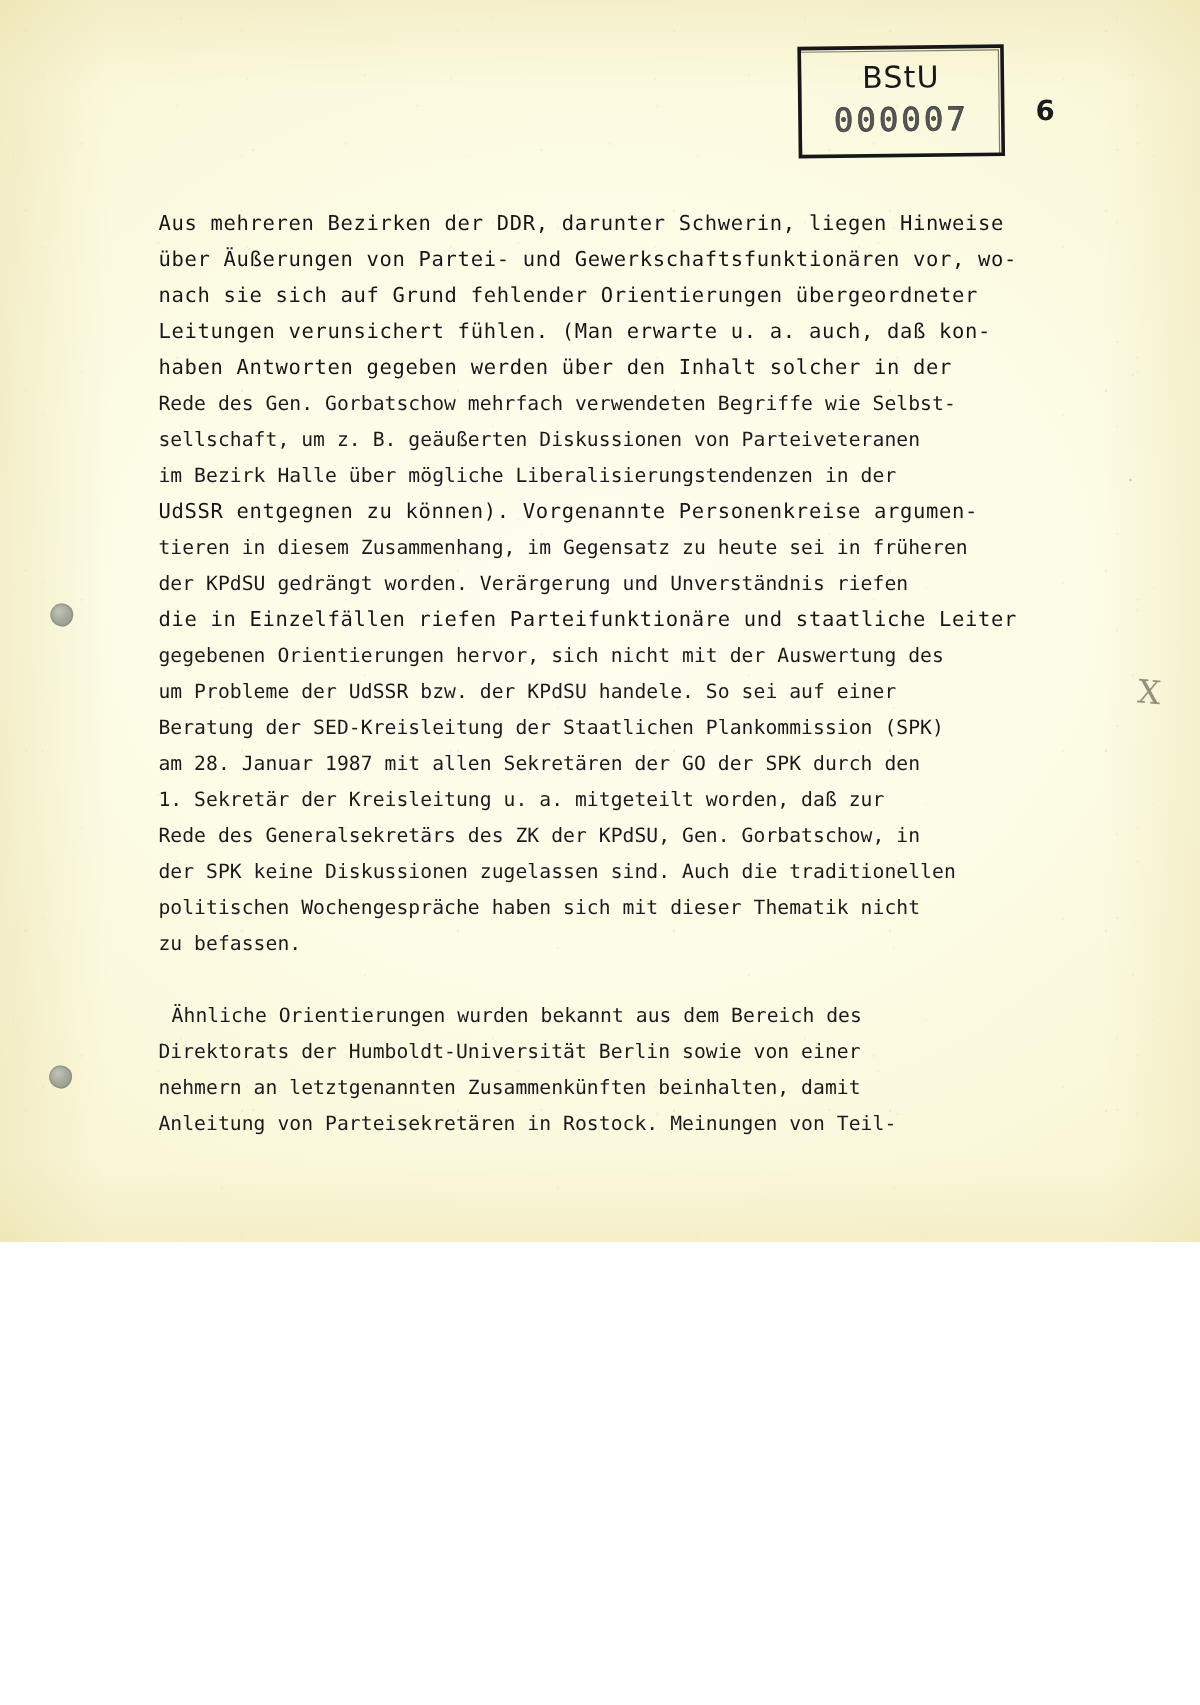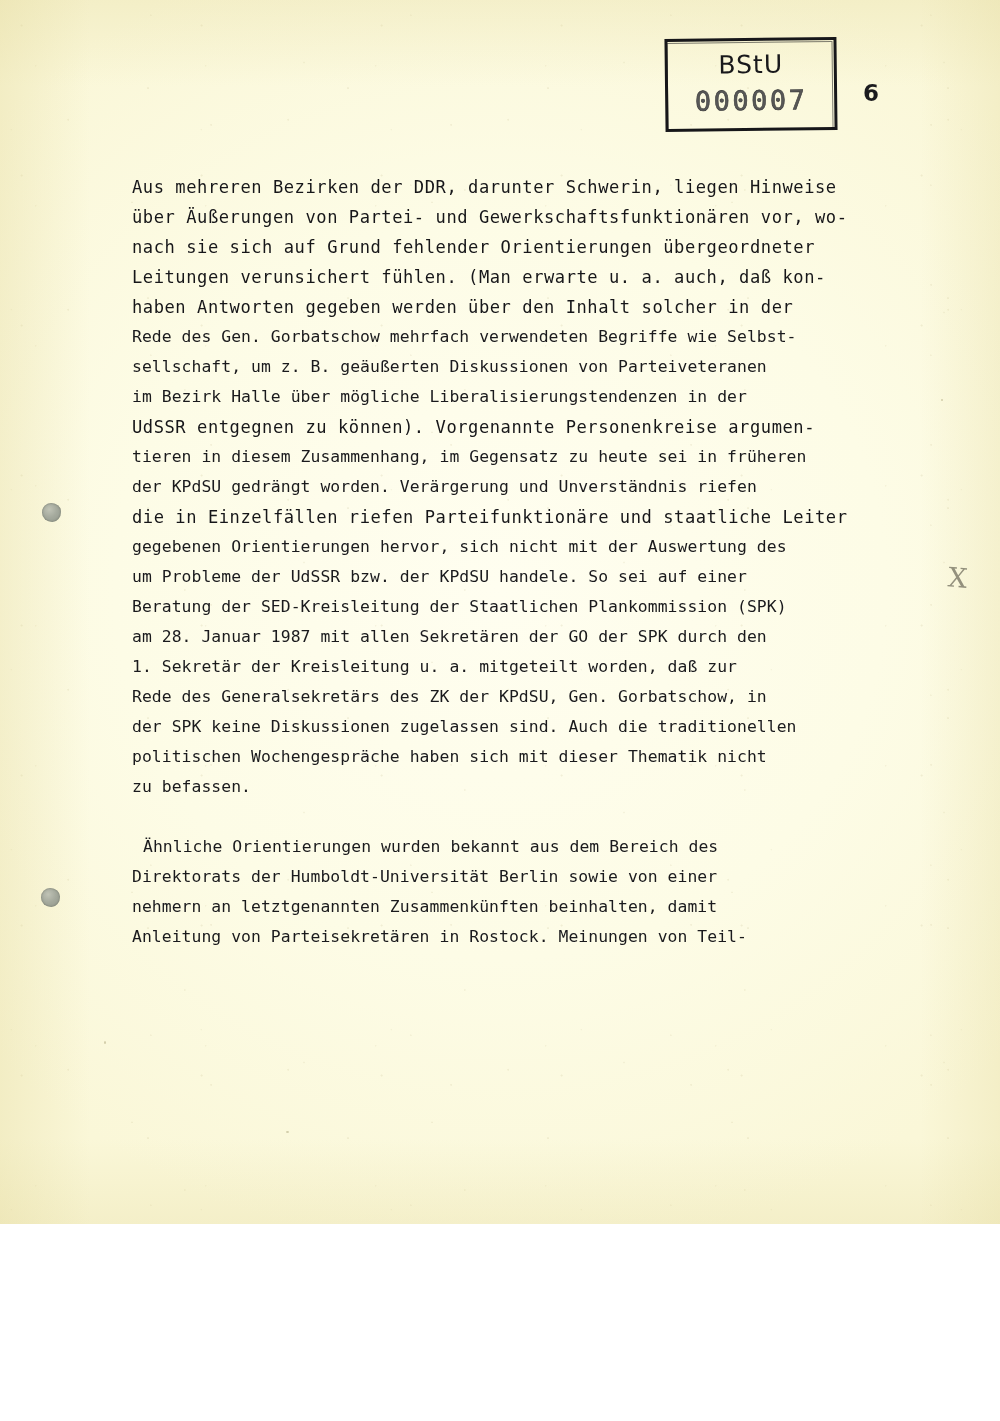--- a/index.html
+++ b/index.html
@@ -5,21 +5,21 @@
 <style>
   html, body {
     margin: 0;
     padding: 0;
     background: #ffffff;
   }
 
   .page {
     position: relative;
     width: 1000px;
-    height: 1224px;
+    height: 1035px;
     overflow: hidden;
     background:
       radial-gradient(ellipse 70% 55% at 50% 48%, #fffef0 0%, #fdfce6 55%, #faf7d8 100%),
       #fcfbe4;
     font-family: "DejaVu Sans Mono", "Liberation Mono", monospace;
     -webkit-font-smoothing: antialiased;
   }
 
   
   .paper-grain {

